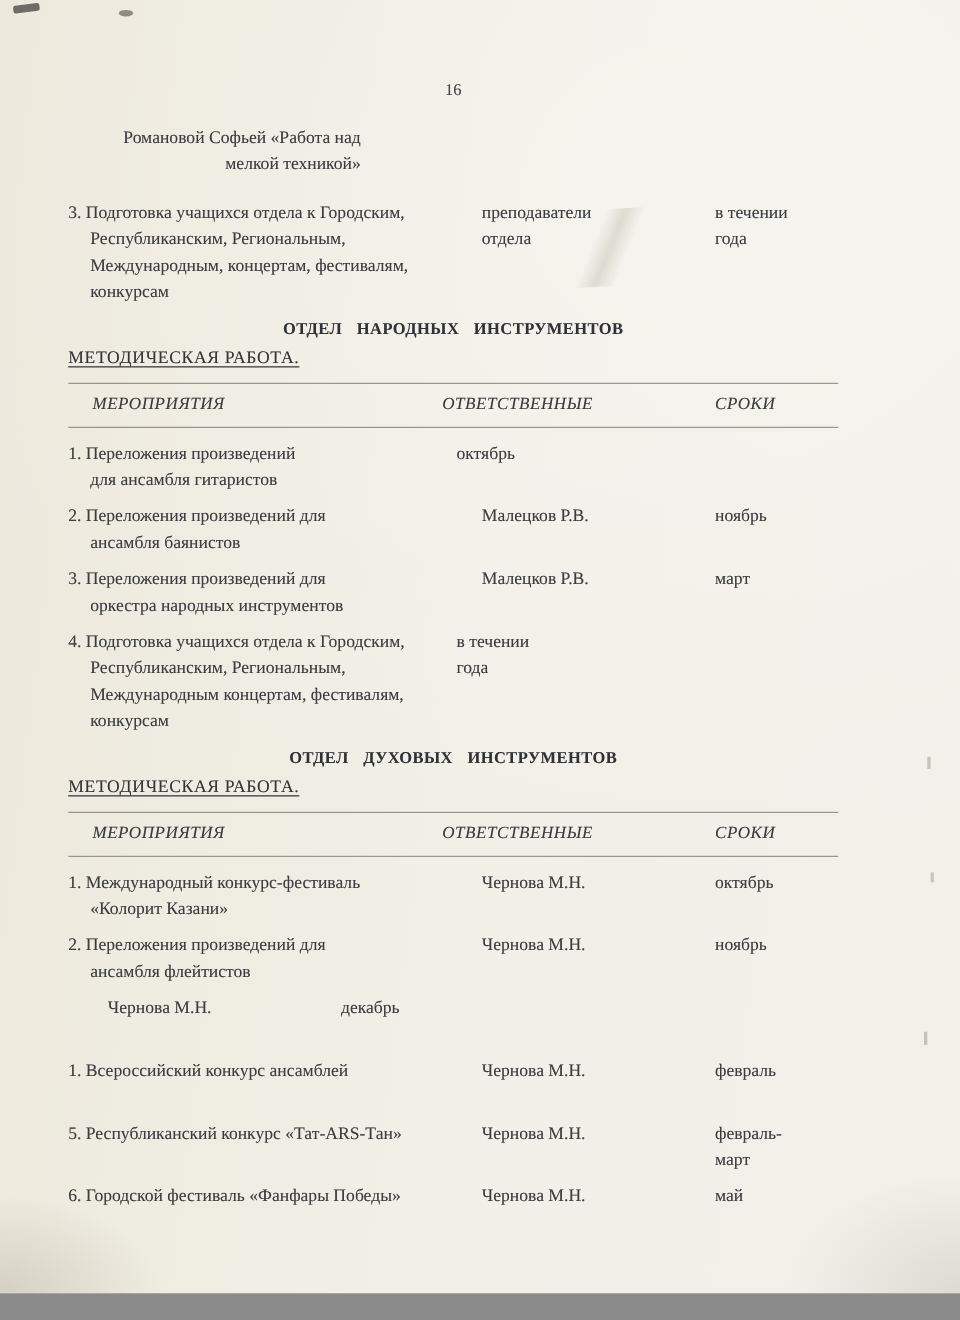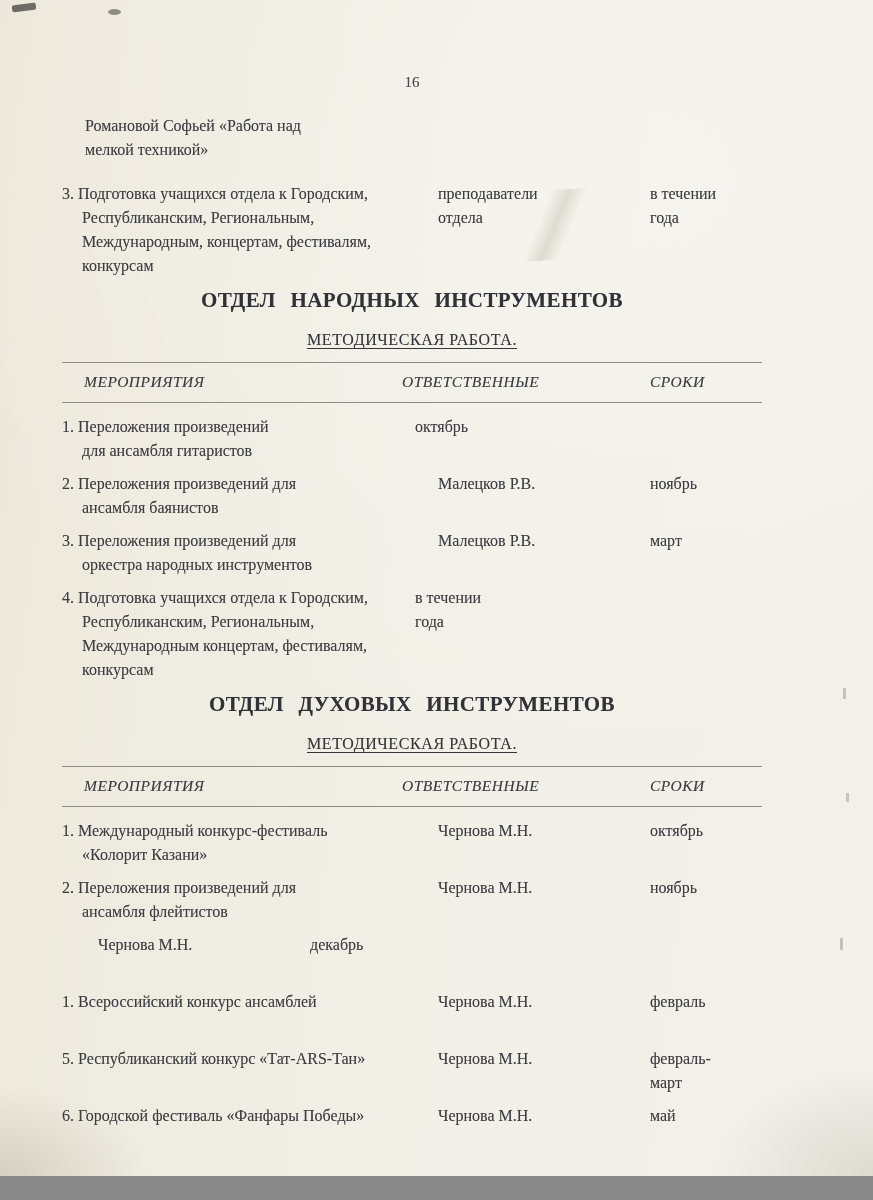--- a/index.html
+++ b/index.html
@@ -17,49 +17,50 @@
     font-size: 16px;
     line-height: 24px;
     color: #3b3d42;
     text-shadow: 0 0 0.5px rgba(55,55,60,0.35);
   }
   .content { padding: 70px 111px 0 62px; }
 
   .page-number { text-align: center; font-size: 15px; color: #45474c; }
 
   .continuation {
-    margin: 20px 0 0 23px;
+    margin: 20px 0 0 6px;
     width: 260px;
     white-space: pre-line;
+    text-align: right;
   }
 
   .row {
     display: flex;
     align-items: flex-start;
     min-height: 57px;
   }
   .preamble-row { margin-top: 20px; min-height: 0; justify-content: center; }
 
   .cell { white-space: pre-line; }
   .cell.activity   { width: 340px; padding-left: 20px; text-indent: -20px; }
   .cell.responsible{ width: 235px; padding-left: 36px; }
   .cell.term       { width: 125px; padding-left: 13px; }
 
   .section-title {
     margin: 10px 0 0;
     text-align: center;
-    font-size: 21px;
+    font-size: 15px;
     font-weight: bold;
     letter-spacing: 0.4px;
     word-spacing: 9px;
     color: #2f3237;
   }
   .section-subtitle {
-    margin: 16px 0 0;
-    text-align: center;
+    margin: 2px 0 0;
+    text-align: left;
     font-size: 16px;
     font-weight: normal;
     letter-spacing: 0.6px;
     text-decoration: underline;
     text-underline-offset: 3px;
     color: #34363b;
   }
 
   .thead {
     display: flex;

